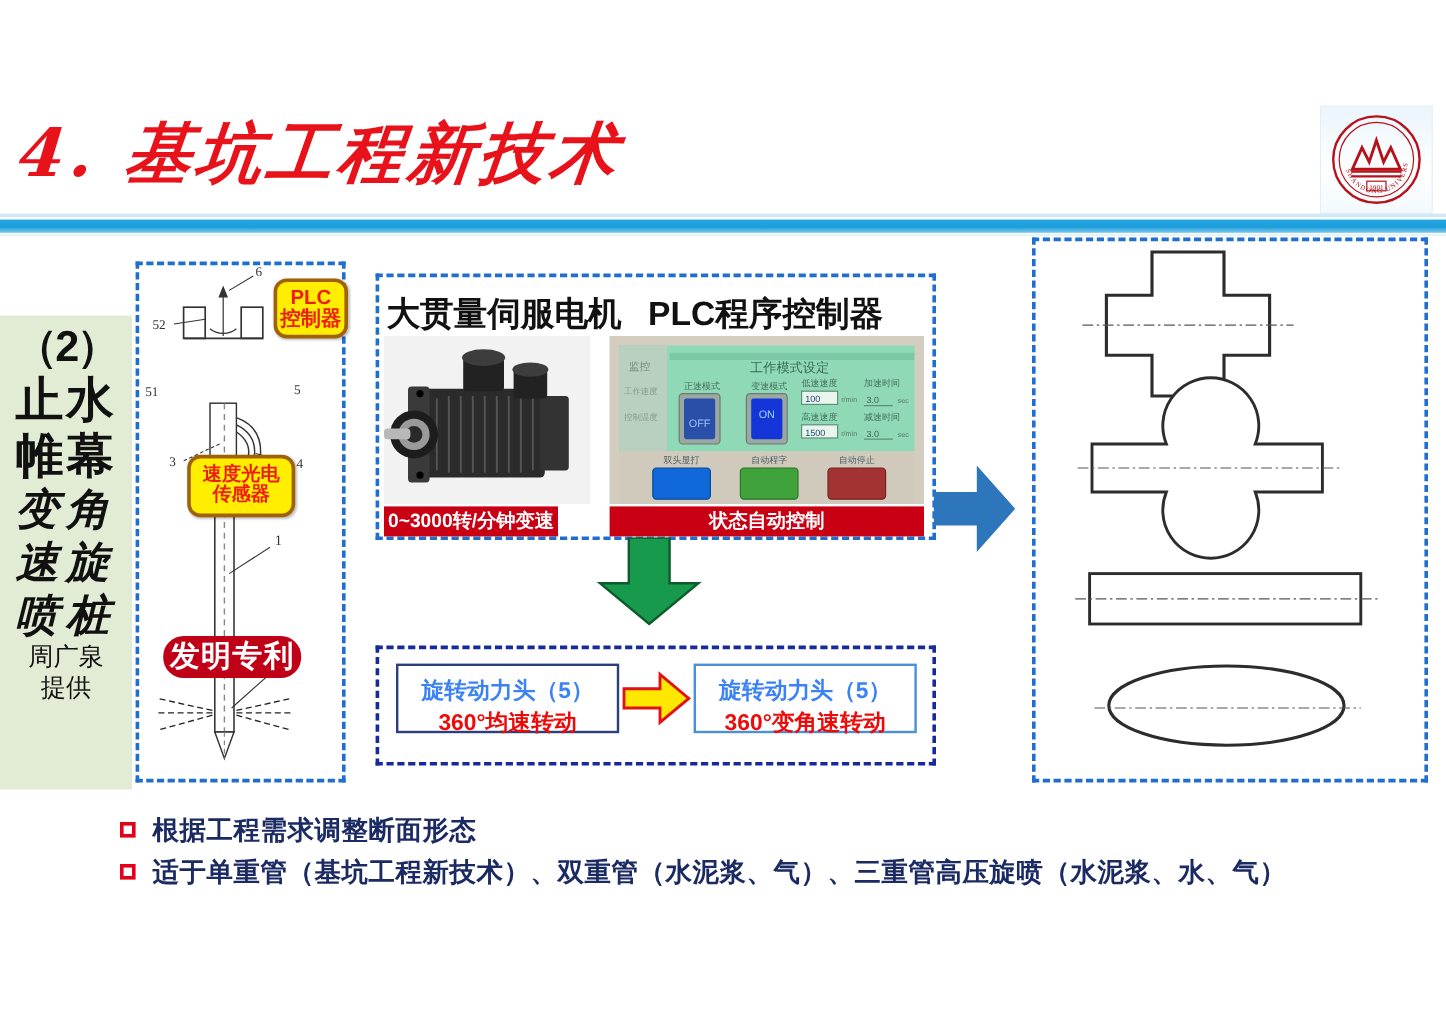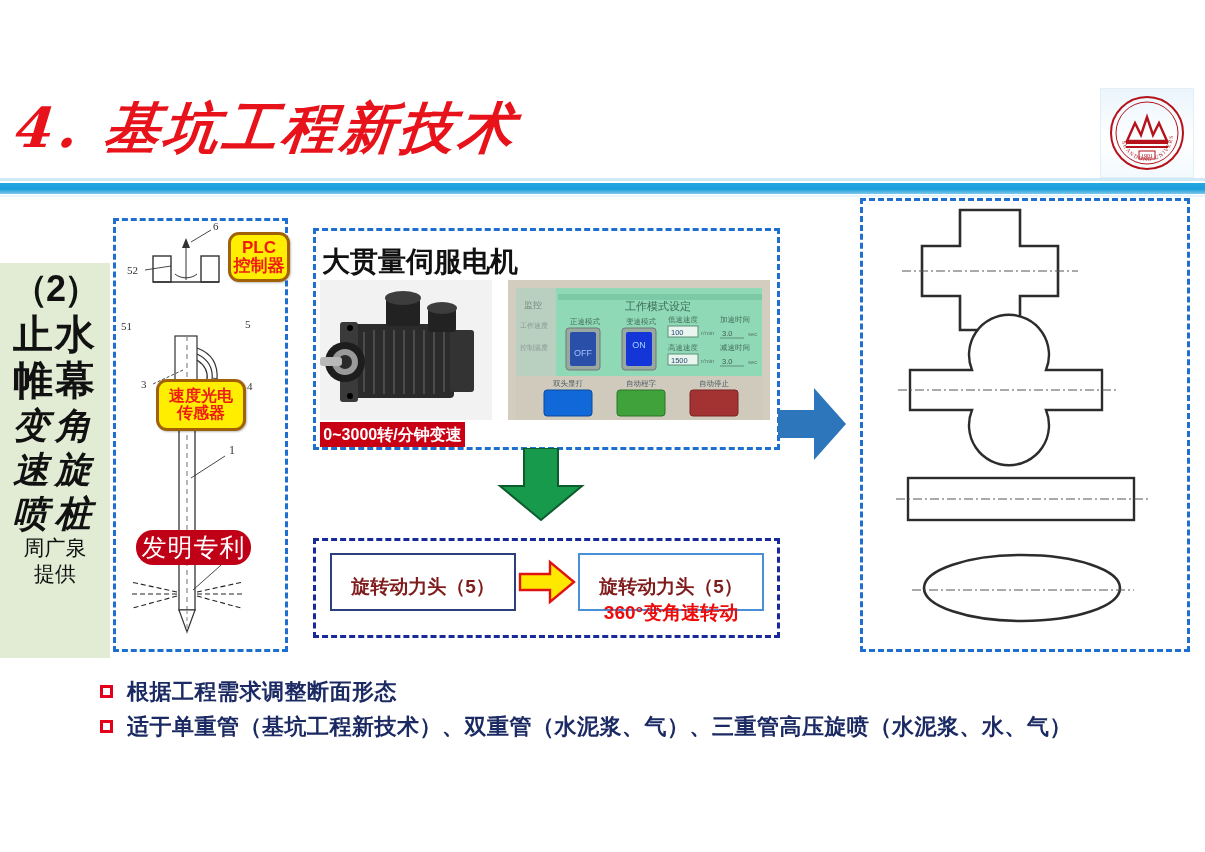--- a/index.html
+++ b/index.html
@@ -54,21 +54,21 @@
   .tag{
     position:absolute;background:#ffee00;border:3px solid #a16207;border-radius:11px;
     color:#ee1c11;font-weight:bold;text-align:center;line-height:1.05;
     box-shadow:1px 1px 2px rgba(0,0,0,.25);box-sizing:border-box;
   }
   #tag-plc{left:228px;top:232px;width:62px;height:50px;font-size:17px;padding-top:4px;}
   #tag-reducer{left:152px;top:287px;width:92px;height:52px;font-size:17px;padding-top:5px;}
   #tag-sensor{left:156px;top:379px;width:90px;height:52px;font-size:16px;padding-top:6px;}
   .patent-banner{
     position:absolute;left:136px;top:530px;width:115px;height:35px;background:#c00016;
-    color:#fff;font-size:25px;font-weight:normal;text-align:center;line-height:35px;
+    color:#fff;font-size:25px;font-weight:bold;text-align:center;line-height:35px;
     letter-spacing:1px;
     border-radius:17px;
   }
 
   
   #photo-panel{left:313px;top:228px;width:467px;height:222px;}
   .ph-head{position:absolute;font-size:28px;font-weight:bold;color:#111;white-space:nowrap;}
   #ph-head-motor{left:322px;top:243px;}
   #ph-head-plc{left:540px;top:243px;}
   .photo{position:absolute;overflow:hidden;}
@@ -77,21 +77,21 @@
   .cap{position:absolute;background:#c90014;color:#fff;font-weight:bold;text-align:center;
     font-size:16px;line-height:25px;}
   #cap-motor{left:320px;top:422px;width:145px;height:25px;}
   #cap-plc{left:508px;top:422px;width:262px;height:25px;}
 
   
   #flow-panel{left:313px;top:538px;width:467px;height:100px;}
   .flowbox{position:absolute;background:#fff;box-sizing:border-box;text-align:center;}
   #flow-left{left:330px;top:553px;width:186px;height:58px;border:2px solid #2c3f7d;}
   #flow-right{left:578px;top:553px;width:186px;height:58px;border:2px solid #4a90d9;}
-  .fb-t1{font-size:19px;font-weight:bold;color:#7f1d1d;line-height:27px;padding-top:18px;}
+  .fb-t1{font-size:19px;font-weight:bold;color:#3b82f6;line-height:27px;padding-top:8px;}
   .fb-t2{font-size:19px;font-weight:bold;color:#ef0a0a;line-height:25px;}
 
   
   #shapes-panel{left:860px;top:198px;width:330px;height:454px;}
 
   
   .arrow-svg{position:absolute;}
   #arrow-blue{left:778px;top:382px;}
   #arrow-green{left:496px;top:448px;}
   #arrow-yellow{left:518px;top:558px;}
@@ -201,20 +201,21 @@
   </div>
   <div class="tag" id="tag-sensor">
     <span>速度光电</span><br>
     <span>传感器</span>
   </div>
   <div class="patent-banner">发明专利</div>
 
   <div class="dash-panel dash-blue" id="photo-panel"></div>
 
   <div class="ph-head" id="ph-head-motor">大贯量伺服电机</div>
+  <div class="ph-head" id="ph-head-plc">PLC程序控制器</div>
 
   <div class="photo" id="photo-motor">
     <svg width="172" height="140" viewBox="0 0 172 140">
       <rect width="172" height="140" fill="#f2f2f2"></rect>
       <rect x="34" y="44" width="100" height="74" rx="4" fill="#2b2b2b"></rect>
       <g stroke="#555" stroke-width="1.6">
         <line x1="44" y1="52" x2="44" y2="112"></line>
           <line x1="54" y1="50" x2="54" y2="114"></line>
         <line x1="64" y1="50" x2="64" y2="114"></line>
           <line x1="74" y1="50" x2="74" y2="114"></line>
@@ -277,25 +278,27 @@
       <text x="60" y="106" font-size="7.5" fill="#4d5a63" text-anchor="middle" font-family="'Liberation Sans',sans-serif">双头显打</text>
       <rect x="36" y="110" width="48" height="26" rx="3" fill="#1168d8" stroke="#0a4b9c"></rect>
       <text x="133" y="106" font-size="7.5" fill="#4d5a63" text-anchor="middle" font-family="'Liberation Sans',sans-serif">自动程字</text>
       <rect x="109" y="110" width="48" height="26" rx="3" fill="#3fa23a" stroke="#2a7527"></rect>
       <text x="206" y="106" font-size="7.5" fill="#4d5a63" text-anchor="middle" font-family="'Liberation Sans',sans-serif">自动停止</text>
       <rect x="182" y="110" width="48" height="26" rx="3" fill="#a33232" stroke="#7a2222"></rect>
     </svg>
   </div>
 
   <div class="cap" id="cap-motor">0~3000转/分钟变速</div>
+  <div class="cap" id="cap-plc">状态自动控制</div>
 
   <div class="dash-panel dash-navy" id="flow-panel"></div>
 
   <div class="flowbox" id="flow-left">
     <div class="fb-t1">旋转动力头（5）</div>
+    <div class="fb-t2">360°均速转动</div>
   </div>
   <div class="flowbox" id="flow-right">
     <div class="fb-t1">旋转动力头（5）</div>
     <div class="fb-t2">360°变角速转动</div>
   </div>
 
   <svg class="arrow-svg" id="arrow-blue" width="70" height="84">
     <path d="M0 28 L36 28 L36 6 L68 42 L36 78 L36 56 L0 56 Z" fill="#2e76bc"></path>
   </svg>
 

